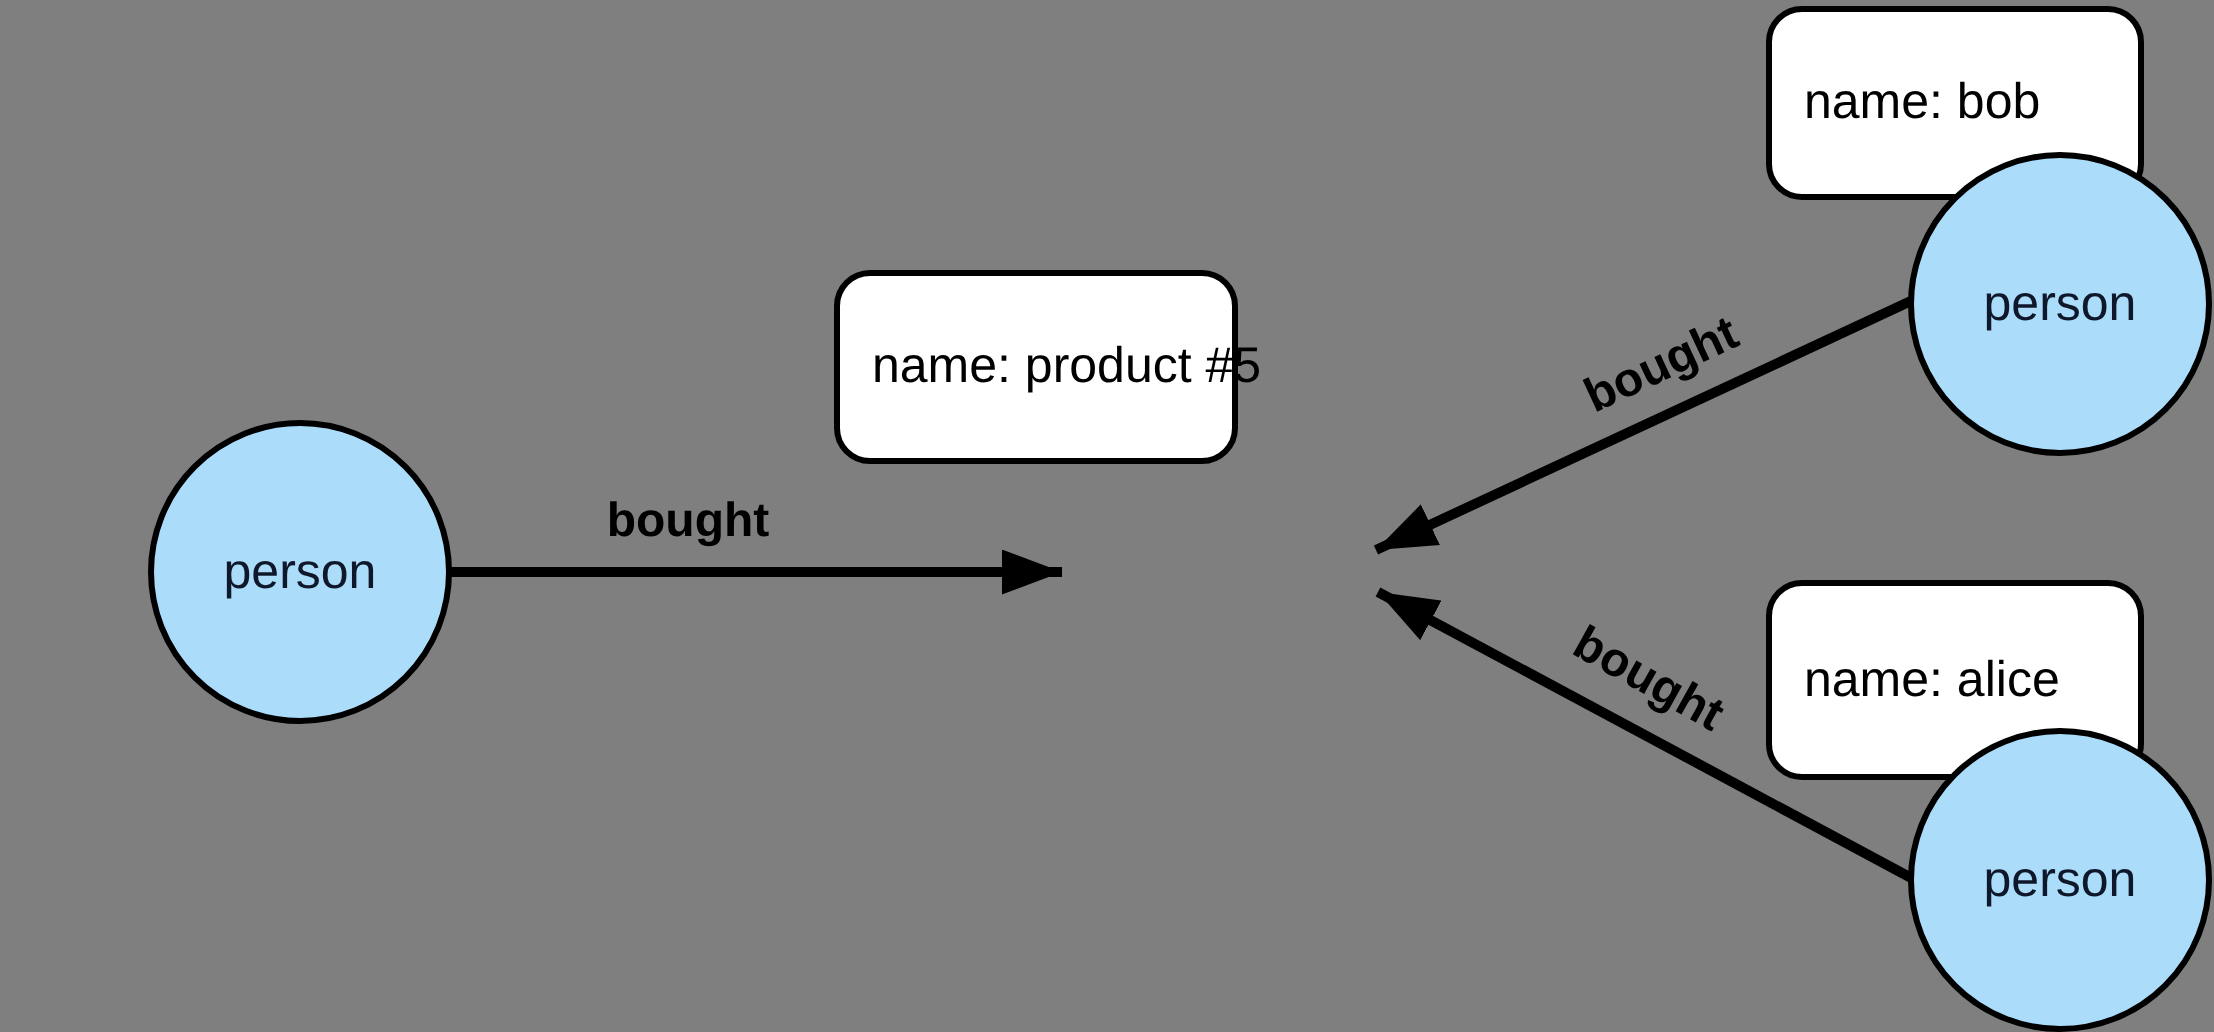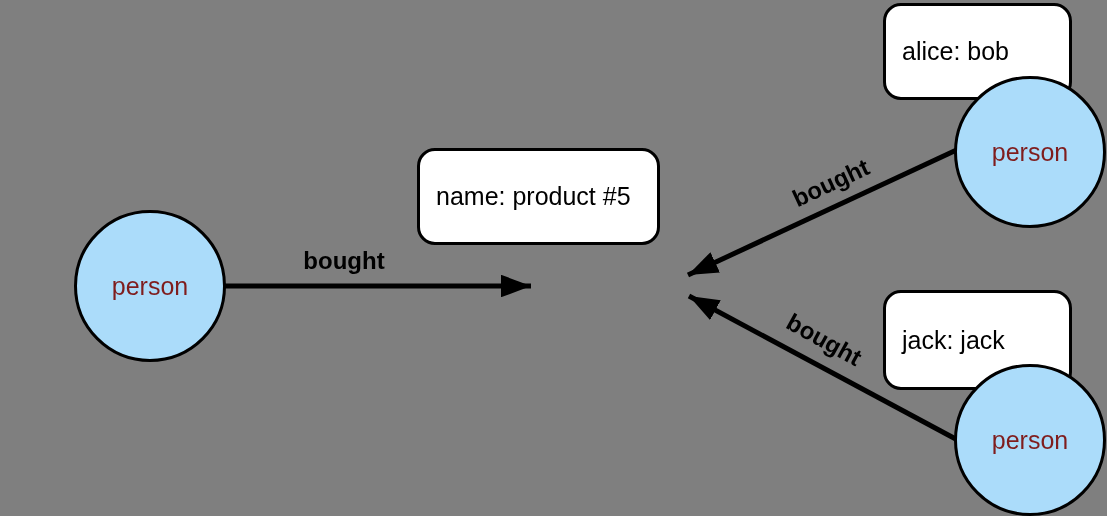--- a/index.html
+++ b/index.html
@@ -36,36 +36,36 @@
     border: 3px solid var(--node-border, #000000);
     border-radius: 18px;
     display: flex;
     align-items: center;
     padding-left: 16px;
     font-size: 25px;
     color: #000000;
     white-space: nowrap;
   }
   .box-alice   { left: 3px;   top: 140px; width: 185px; height: 93px; }
-  .box-product { left: 417px; top: 148px; width: 243px; height: 97px; align-items: center; }
+  .box-product { left: 417px; top: 135px; width: 202px; height: 97px; align-items: center; }
   .box-bob     { left: 883px; top: 3px;   width: 189px; height: 97px; }
   .box-jack    { left: 883px; top: 290px; width: 189px; height: 100px; }
   .node {
     position: absolute;
     z-index: 3;
     box-sizing: border-box;
     width: 152px;
     height: 152px;
     border: 3px solid var(--node-border, #000000);
     border-radius: 50%;
     display: flex;
     align-items: center;
     justify-content: center;
     font-size: 25px;
-    color: #7f1d1d;
+    color: #0f172a;
     white-space: nowrap;
   }
   .circle-person  { background: var(--person-fill, #abdcfa); }
   .circle-product { background: var(--product-fill, #8fb254); }
   .node-alice   { left: 74px;  top: 210px; }
   .node-product { left: 534px; top: 209px; }
   .node-bob     { left: 954px; top: 76px; }
   .node-jack    { left: 954px; top: 364px; }
   .edge-label {
     position: absolute;
@@ -93,24 +93,24 @@
     </defs>
     <line class="edge-line" x1="205" y1="286" x2="531" y2="286" marker-end="url(#arrowhead)"></line>
     <line class="edge-line" x1="978" y1="140" x2="688" y2="275" marker-end="url(#arrowhead)"></line>
     <line class="edge-line" x1="965" y1="444" x2="689" y2="296" marker-end="url(#arrowhead)"></line>
   </svg>
 
   <div class="prop-box box-product">
     <span class="prop-text">name: product #5</span>
   </div>
   <div class="prop-box box-bob">
-    <span class="prop-text">alice: bob</span>
+    <span class="prop-text">name: bob</span>
   </div>
   <div class="prop-box box-jack">
-    <span class="prop-text">jack: jack</span>
+    <span class="prop-text">name: alice</span>
   </div>
 
   <div class="node circle-person node-alice">
     <span class="node-text">person</span>
   </div>
   <div class="node circle-person node-bob">
     <span class="node-text">person</span>
   </div>
   <div class="node circle-person node-jack">
     <span class="node-text">person</span>

